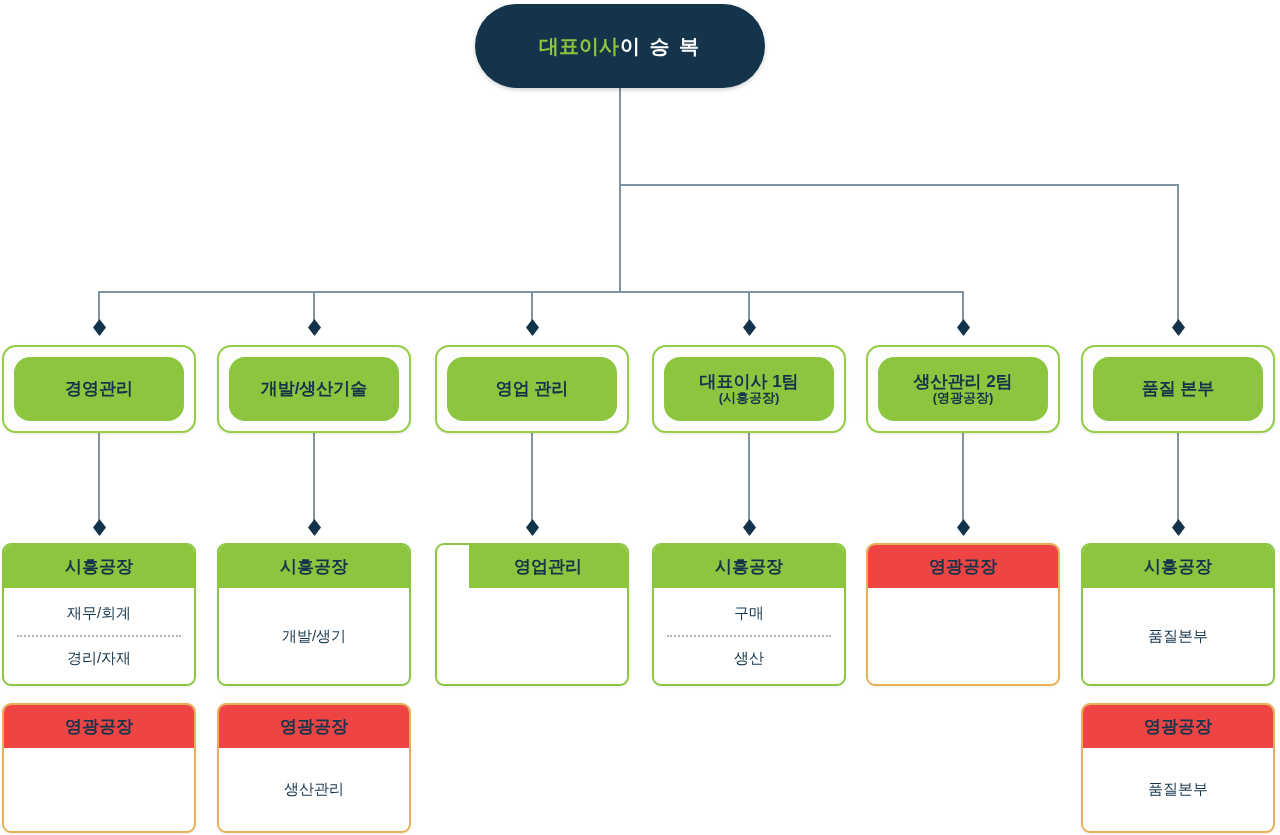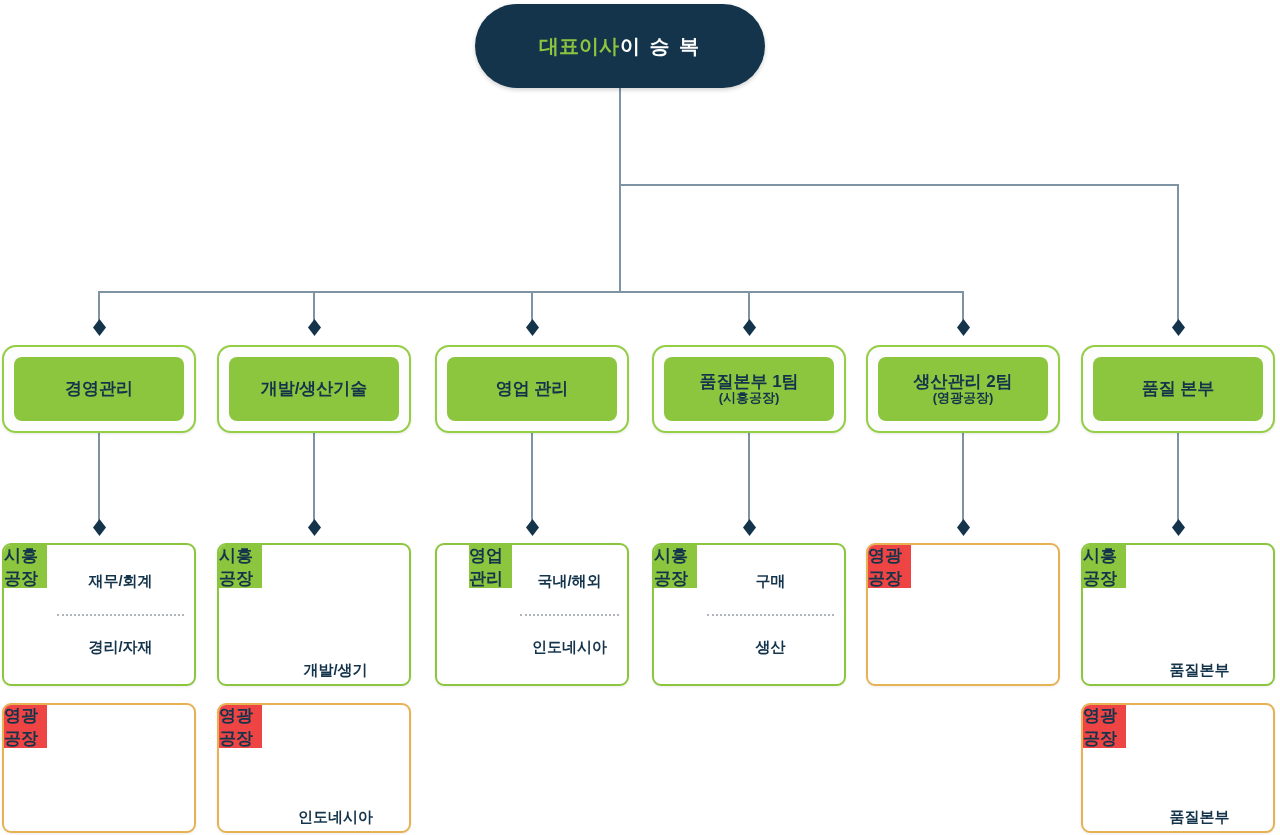--- a/index.html
+++ b/index.html
@@ -52,38 +52,39 @@
     width: 194px; height: 88px;
     background: #fdfdfd;
     border: 2px solid #94ce44;
     border-radius: 14px;
     padding: 10px;
     box-shadow: 0 1px 3px rgba(0,0,0,0.10);
   }
   .dept-inner {
     width: 100%; height: 100%;
     background: #8cc63e;
-    border-radius: 8px;
+    border-radius: 16px;
     display: flex;
     flex-direction: column;
     align-items: center;
     justify-content: center;
     line-height: 1.15;
   }
   .dept-label { color: #14344b; font-size: 17px; font-weight: 700; }
   .dept-sub   { color: #14344b; font-size: 13px; font-weight: 700; }
   .dept-sub:empty { display: none; }
 
   
   .card {
     position: absolute;
     width: 194px;
     background: #ffffff;
     border-radius: 9px;
     display: flex;
+    flex-direction: column;
     overflow: hidden;
     box-shadow: 0 1px 3px rgba(0,0,0,0.08);
   }
   .card.green  { border: 2px solid #8cc63e; }
   .card.orange { border: 2px solid #e7b254; }
   .card-header {
     height: 43px;
     flex: 0 0 43px;
     display: flex;
     align-items: center;
@@ -95,25 +96,25 @@
   .card.green  .card-header { background: #8cc63e; }
   .card.orange .card-header { background: #ef4444; }
   .card-body {
     flex: 1;
     display: flex;
     flex-direction: column;
     align-items: center;
     justify-content: space-evenly;
     padding: 4px 0;
   }
-  .card-body.single { justify-content: flex-end; }
+  .card-body.single { justify-content: center; }
   .card-item {
     color: #14344b;
     font-size: 15px;
-    font-weight: 700;
+    font-weight: 400;
   }
   .card-divider {
     width: 86%;
     border-top: 2px dotted #b0b6bb;
     height: 0;
   }
 
   .row1 { top: 543px; height: 143px; }
   .row2 { top: 703px; height: 130px; }
 </style>
@@ -172,21 +173,21 @@
     </div>
   </div>
   <div class="dept" style="left:217px;">
     <div class="dept-inner">
       <div class="dept-label">개발/생산기술</div>
 
     </div>
   </div>
   <div class="dept" style="left:652px;">
     <div class="dept-inner">
-      <div class="dept-label">품질본부 1팀</div>
+      <div class="dept-label">대표이사 1팀</div>
       <div class="dept-sub">(시흥공장)</div>
     </div>
   </div>
   <div class="dept" style="left:866px;">
     <div class="dept-inner">
       <div class="dept-label">생산관리 2팀</div>
       <div class="dept-sub">(영광공장)</div>
     </div>
   </div>
   <div class="dept" style="left:1081px;">
@@ -210,31 +211,26 @@
 
   <div class="card green row1" style="left:217px;">
     <div class="card-header">시흥공장</div>
     <div class="card-body single">
       <div class="card-item">개발/생기</div>
     </div>
   </div>
   <div class="card orange row2" style="left:217px;">
     <div class="card-header">영광공장</div>
     <div class="card-body single">
-      <div class="card-item">인도네시아</div>
+      <div class="card-item">생산관리</div>
     </div>
   </div>
 
   <div class="card green row1" style="left:435px;padding-left:32px;">
     <div class="card-header">영업관리</div>
-    <div class="card-body">
-      <div class="card-item">국내/해외</div>
-      <div class="card-divider"></div>
-      <div class="card-item">인도네시아</div>
-    </div>
   </div>
 
   <div class="card green row1" style="left:652px;">
     <div class="card-header">시흥공장</div>
     <div class="card-body">
       <div class="card-item">구매</div>
       <div class="card-divider"></div>
       <div class="card-item">생산</div>
     </div>
   </div>

